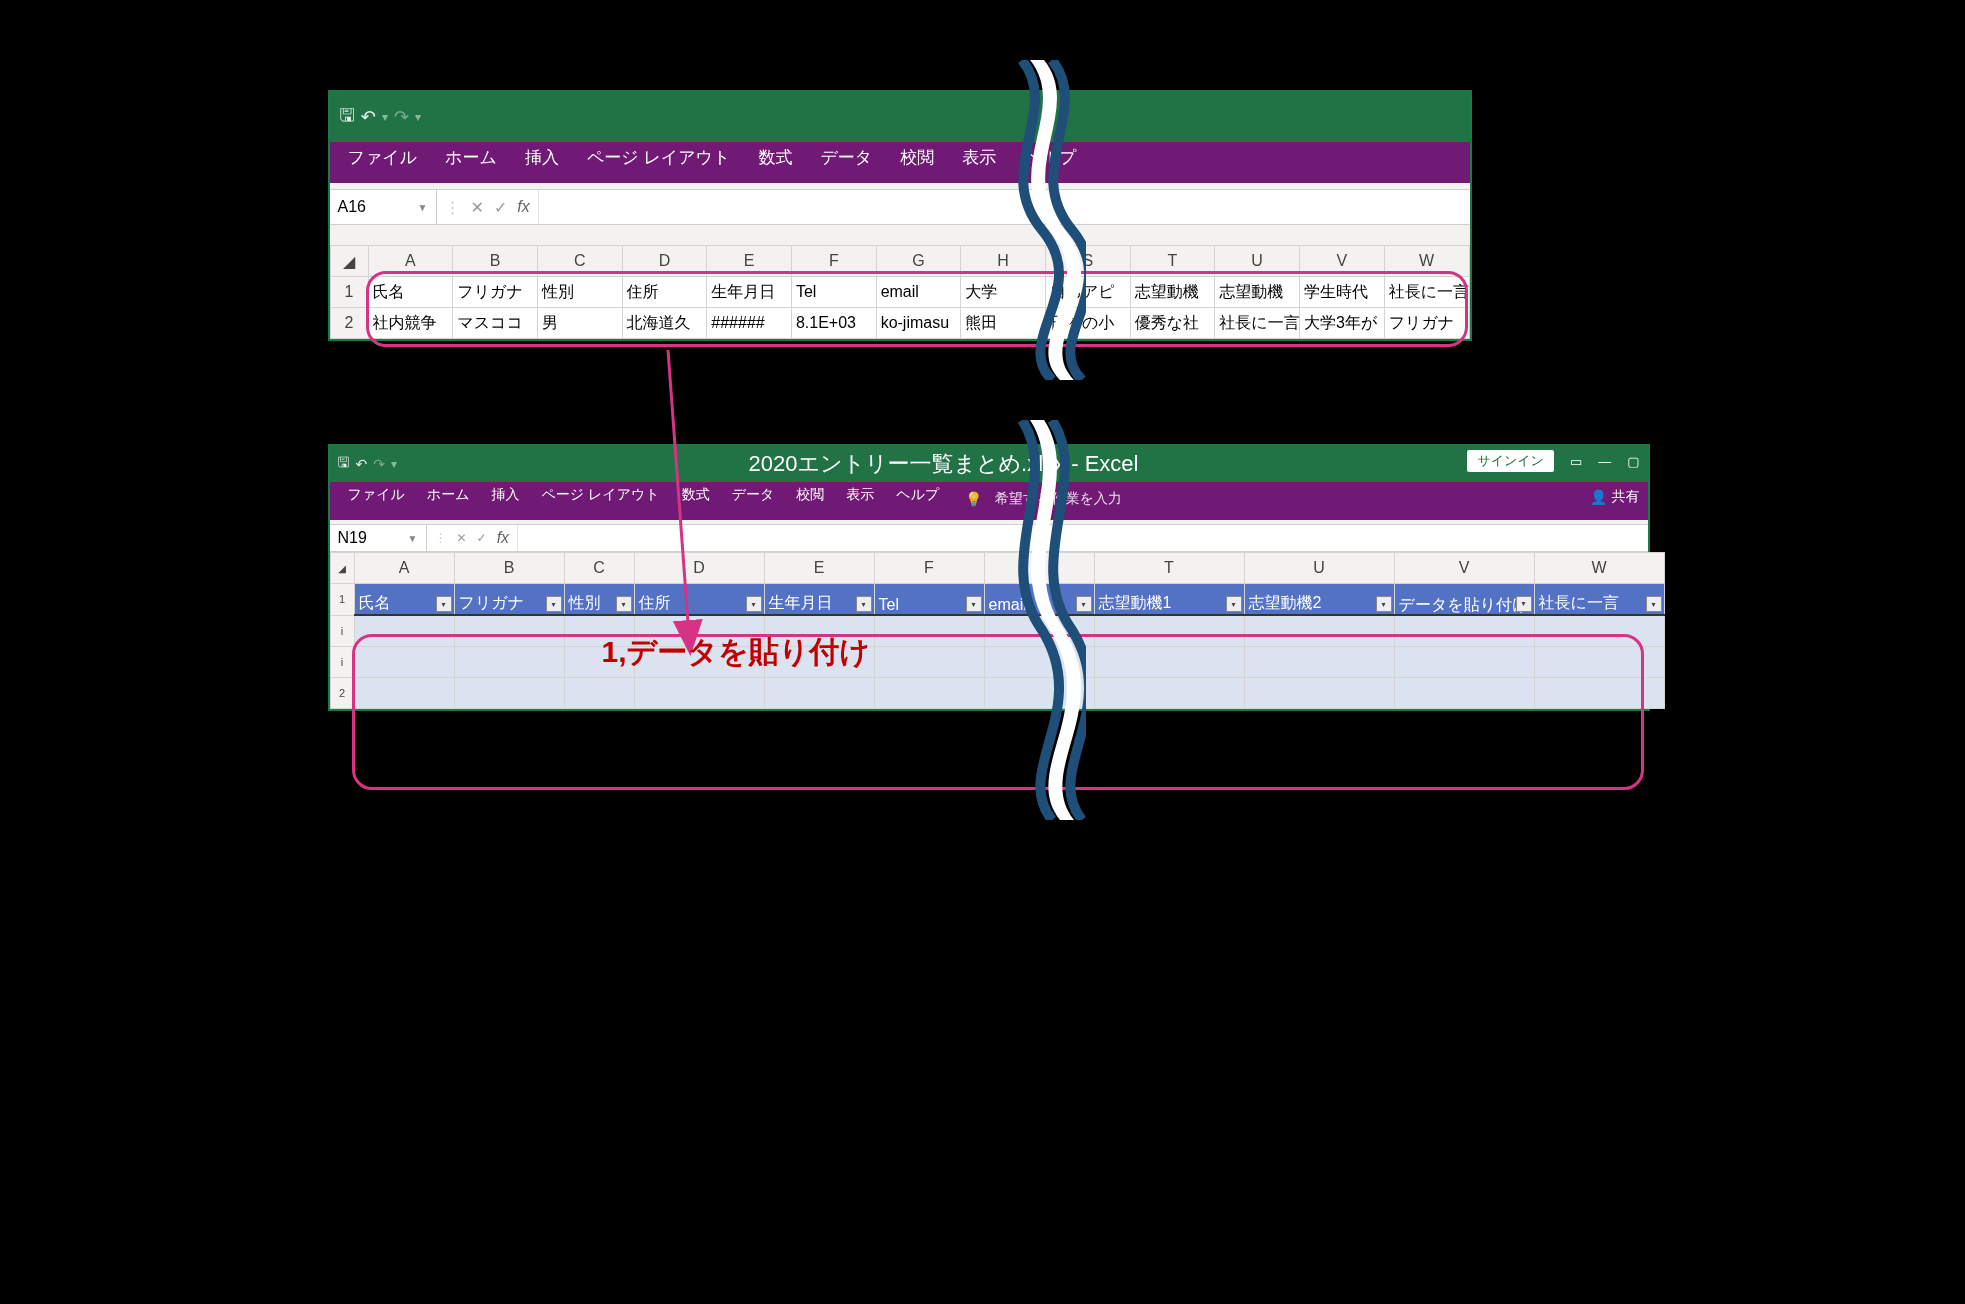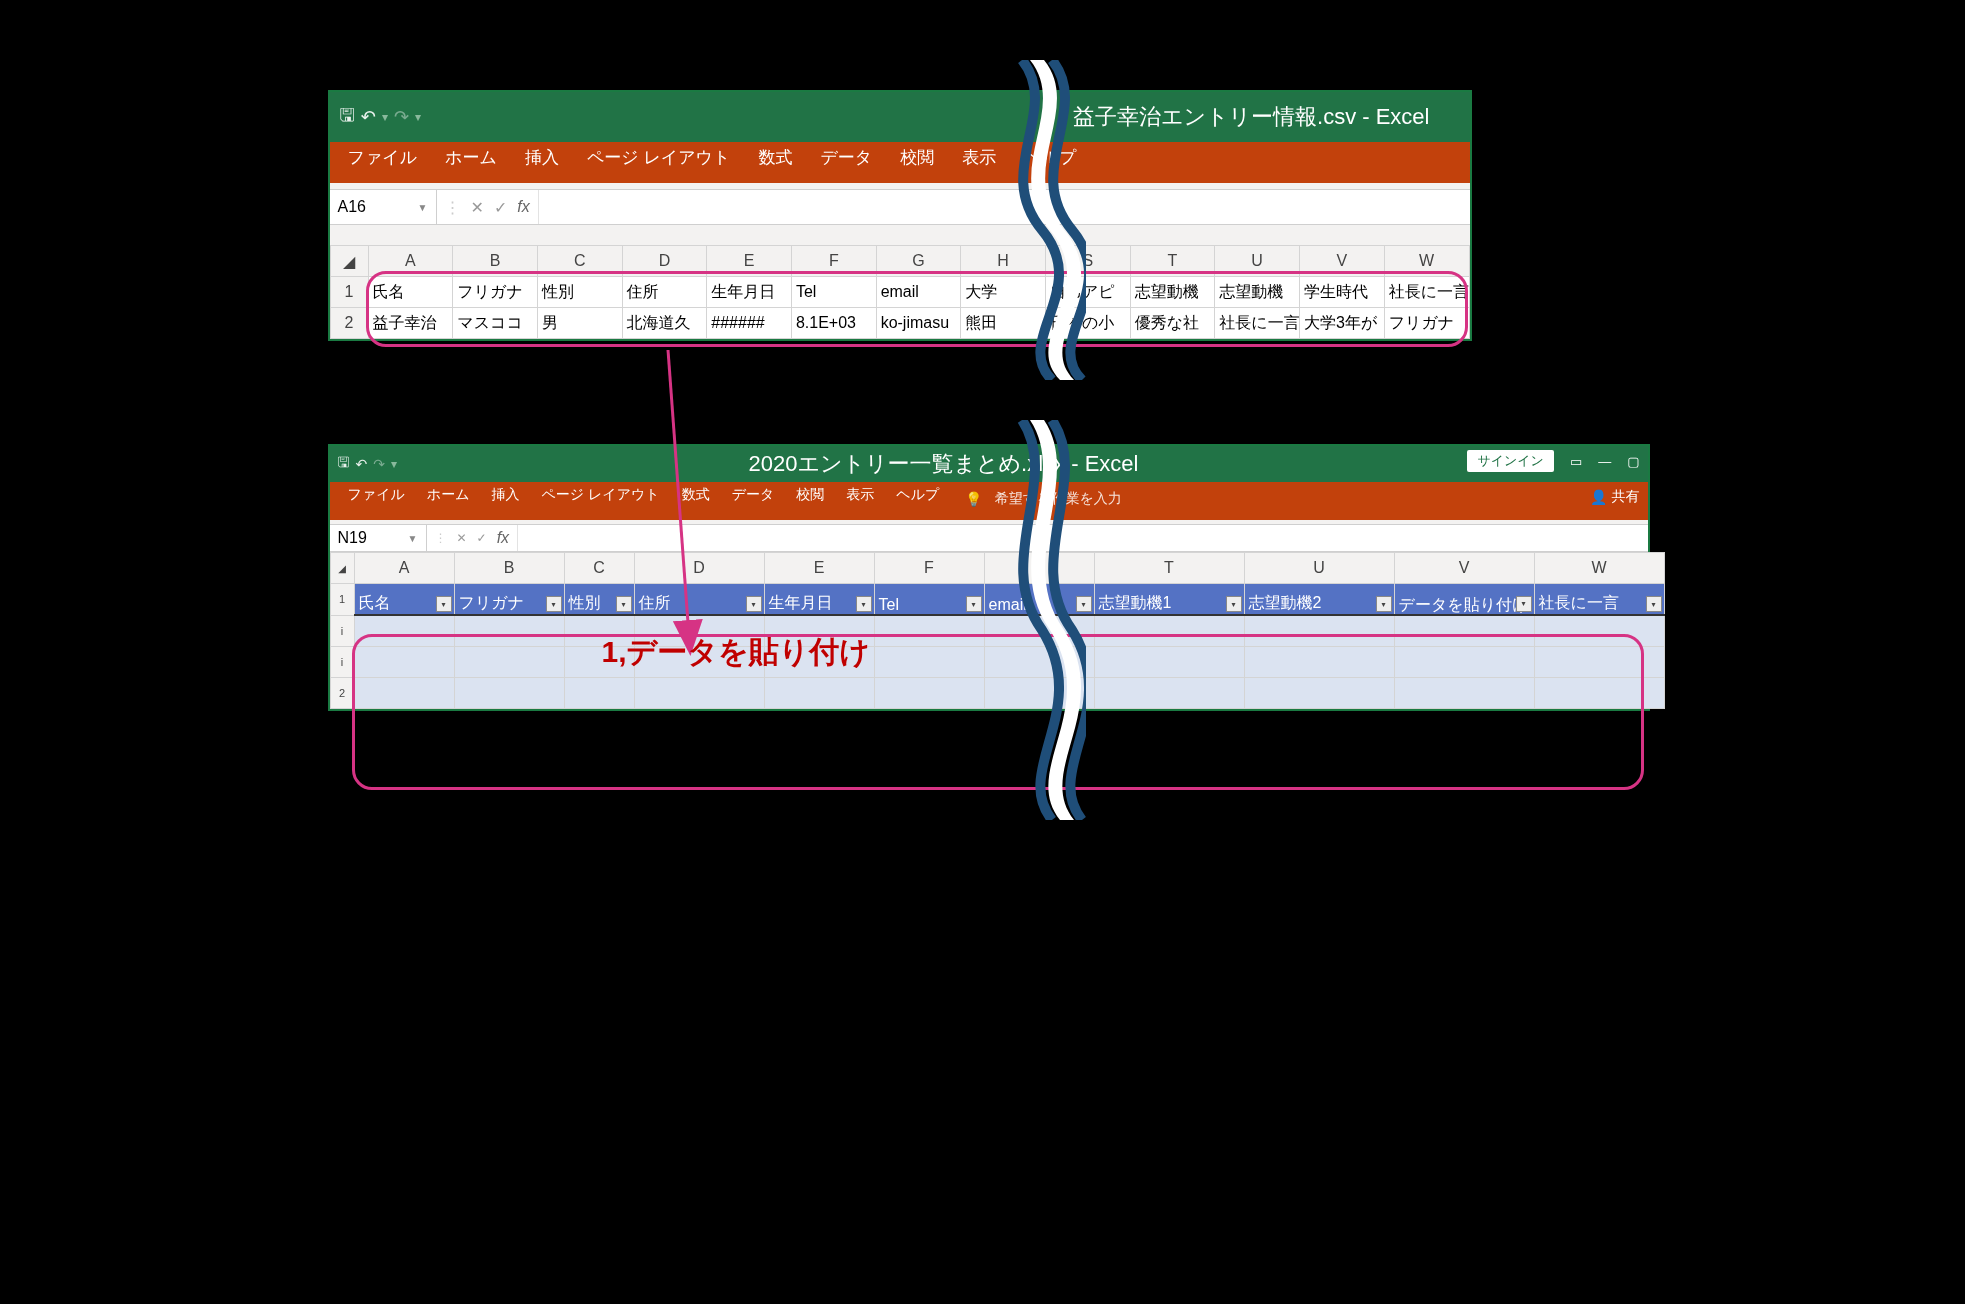--- a/index.html
+++ b/index.html
@@ -36,21 +36,21 @@
   }
   .qat {
     display: flex;
     align-items: center;
     gap: 6px;
     padding: 8px 10px;
   }
   .qat .ic { color: #fff; opacity: .9; font-size: 18px; }
   .qat .sep { color: #cfe8d6; font-size: 12px; opacity: .6; }
   .ribbon-tabs {
-    background: #c2410c;
+    background: #701a75;
     color: #fff;
     display: flex;
     gap: 20px;
     padding: 0 14px 10px 14px;
     font-size: 17px;
     text-align: right;
   }
   .ribbon-tabs.sm { font-size: 14px; gap: 14px; padding-bottom: 4px; }
   .ribbon-tabs span { padding: 4px 4px; cursor: default; }
   .title-center {
@@ -219,21 +219,20 @@
 
   <div class="excel-window" style="top:90px; position:absolute; left:20px; width:1140px;">
     <div class="titlebar" style="height:50px;">
       <div class="qat">
         <span class="ic">🖫</span>
         <span class="ic">↶</span>
         <span class="sep">▾</span>
         <span class="ic" style="opacity:.4">↷</span>
         <span class="sep">▾</span>
       </div>
-      <div class="title-center" style="right:40px;">益子幸治エントリー情報.csv - Excel</div>
     </div>
     <div class="ribbon-tabs">
       <span>ファイル</span>
       <span>ホーム</span>
       <span>挿入</span>
       <span>ページ レイアウト</span>
       <span>数式</span>
       <span>データ</span>
       <span>校閲</span>
       <span>表示</span>
@@ -301,21 +300,21 @@
           <td>email</td>
           <td>大学</td>
           <td>自己アピ</td>
           <td>志望動機</td>
           <td>志望動機</td>
           <td>学生時代</td>
           <td>社長に一言</td>
         </tr>
         <tr>
           <th class="rowhdr">2</th>
-          <td>益子幸治</td>
+          <td>社内競争</td>
           <td>マスココ</td>
           <td>男</td>
           <td>北海道久</td>
           <td>######</td>
           <td>8.1E+03</td>
           <td>ko-jimasu</td>
           <td>熊田</td>
           <td>日々の小</td>
           <td>優秀な社</td>
           <td>社長に一言</td>

